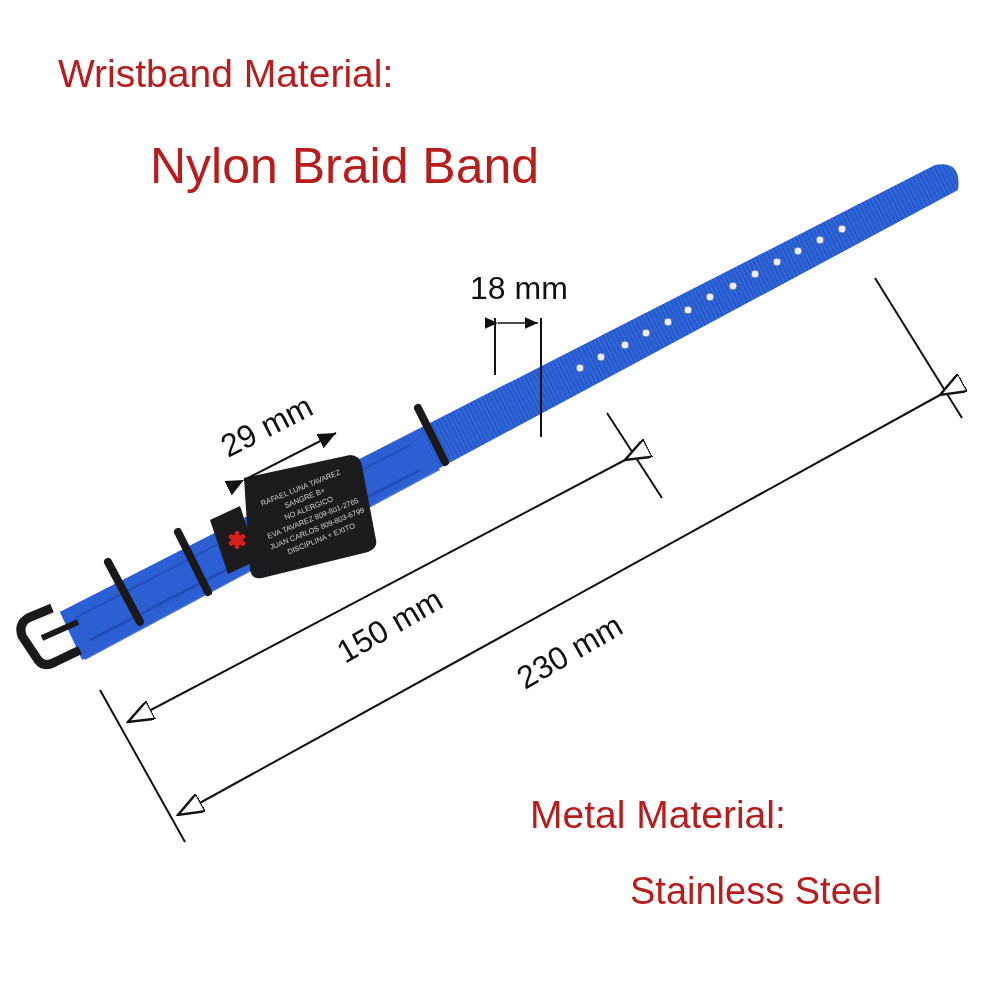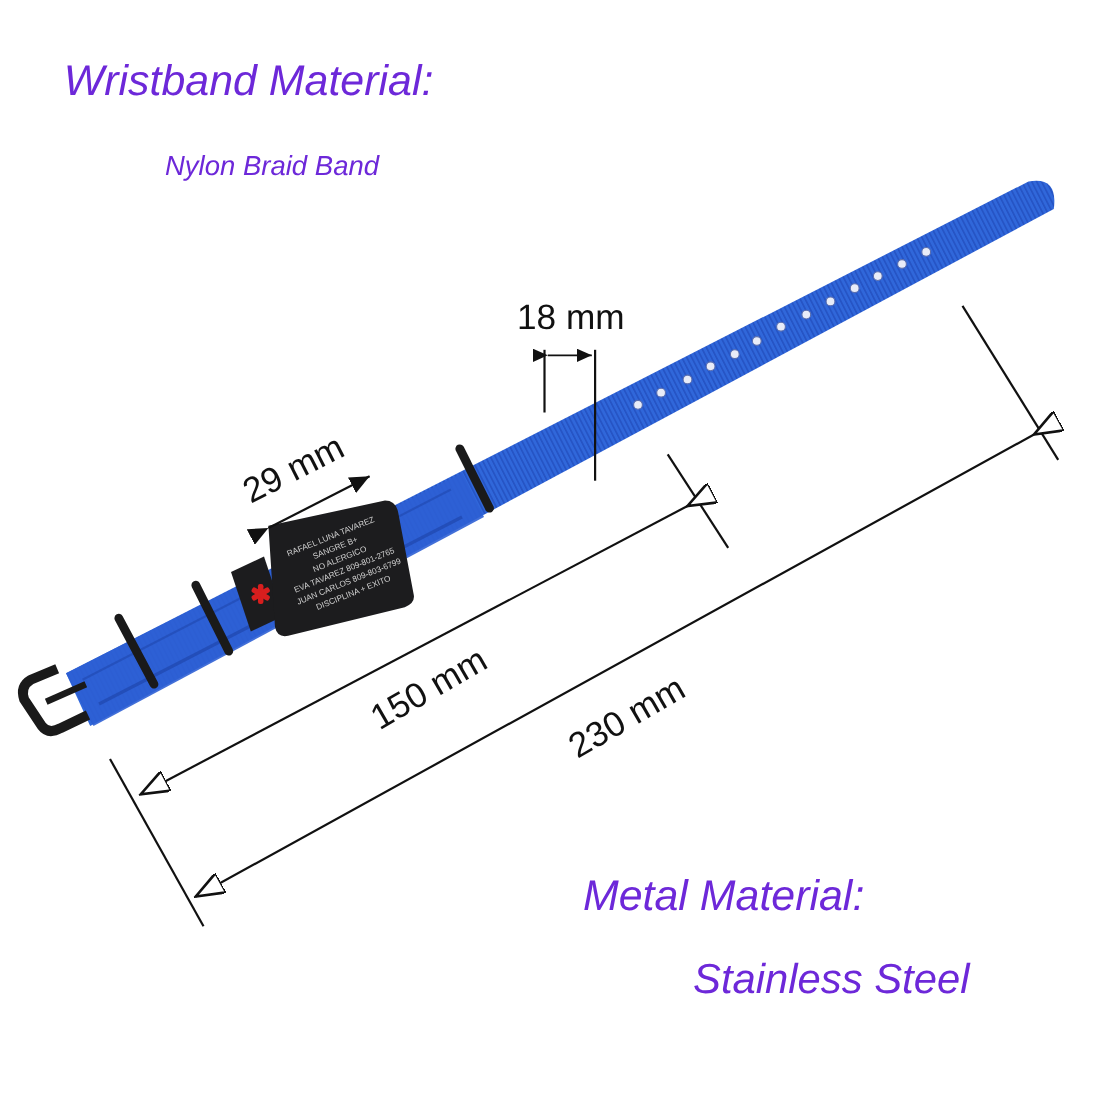--- a/index.html
+++ b/index.html
@@ -1,19 +1,19 @@
 <!DOCTYPE html>
 <html><head>
 <meta charset="utf-8">
 <style>
   html, body { margin:0; padding:0; background:#ffffff; }
   body { width:1000px; height:999px; position:relative; overflow:hidden; font-family:"Liberation Sans", sans-serif; }
-  .label { position:absolute; color:#6d28d9; font-family:"Liberation Sans", sans-serif; white-space:nowrap; font-weight:400;font-style:italic; }
+  .label { position:absolute; color:#b91c1c; font-family:"Liberation Sans", sans-serif; white-space:nowrap; font-weight:400; }
   #t1 { left:58px; top:52px; font-size:39px; }
-  #t2 { left:150px; top:137px; font-size:25px; }
+  #t2 { left:150px; top:137px; font-size:50px; }
   #t3 { left:530px; top:793px; font-size:39px;text-align:right; }
   #t4 { left:630px; top:870px; font-size:38px; }
   svg { position:absolute; left:0; top:0; }
   .dim { font-family:"Liberation Sans", sans-serif; fill:#111; }
 </style>
 </head>
 <body>
 
 <div class="label" id="t1">Wristband Material:</div>
 <div class="label" id="t2">Nylon Braid Band</div>

